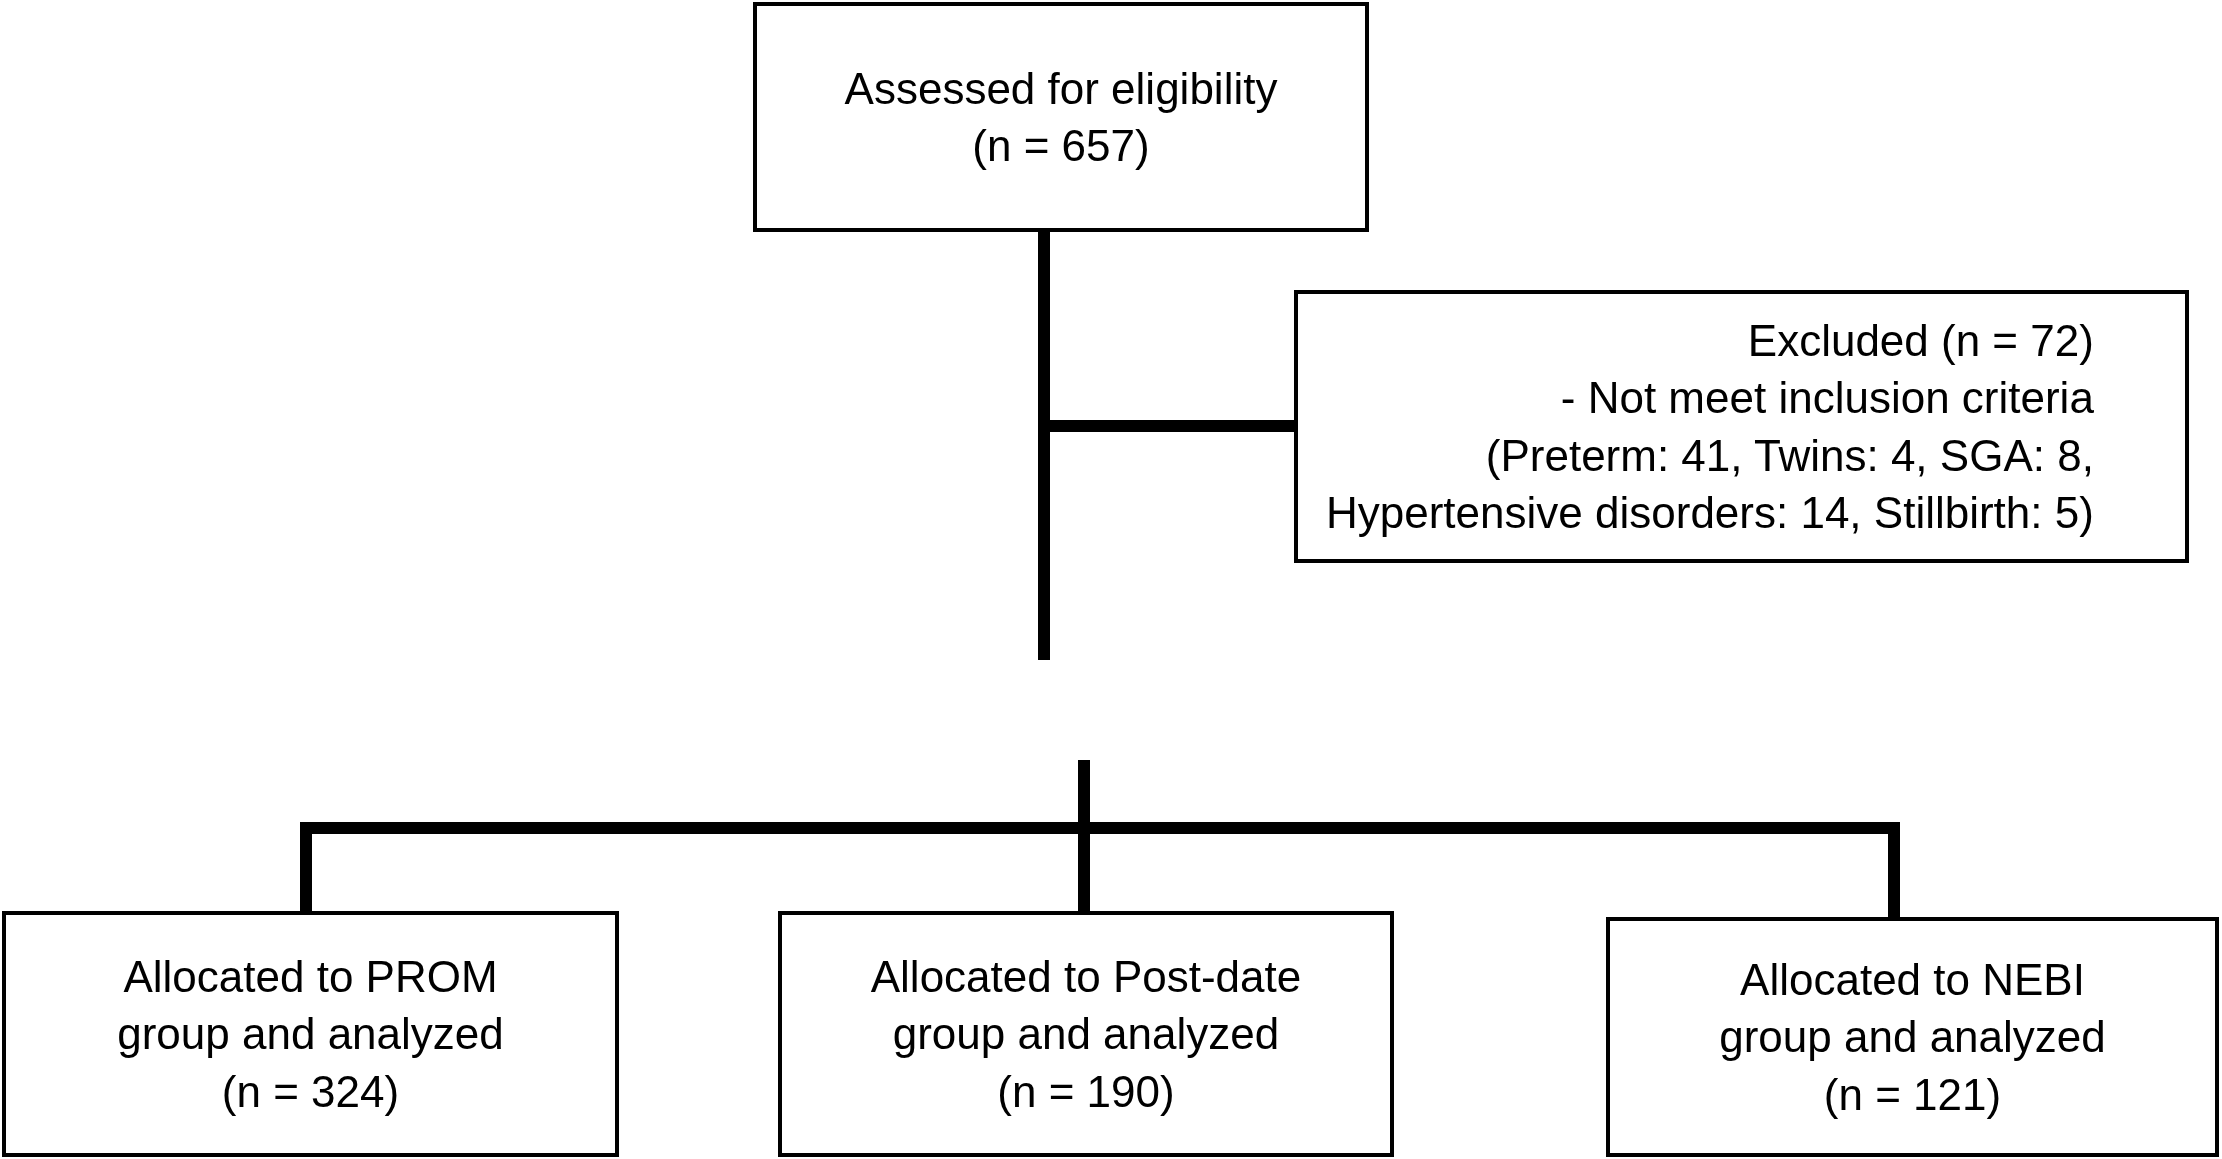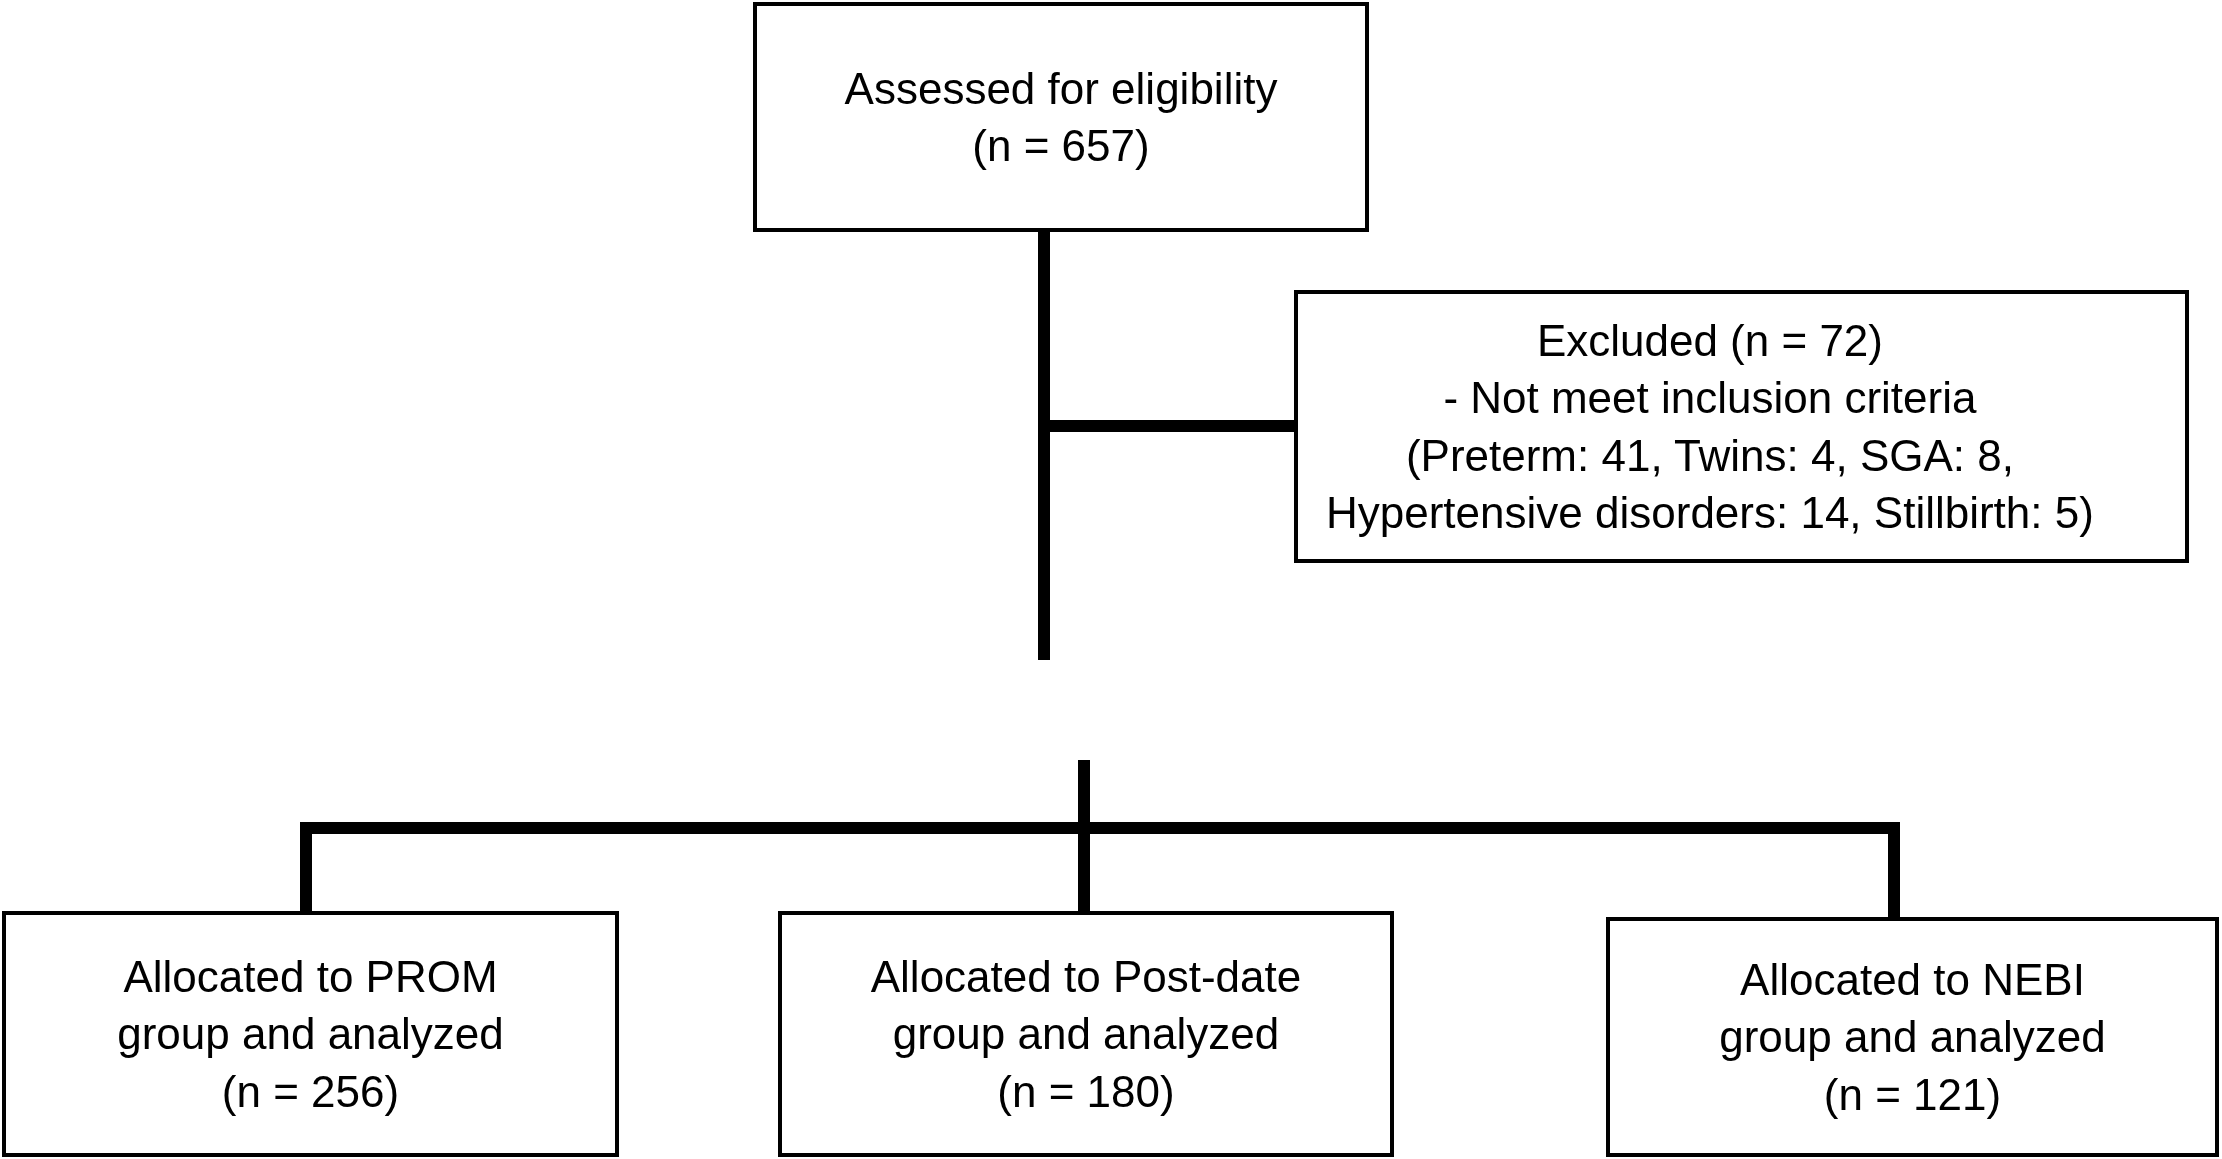--- a/index.html
+++ b/index.html
@@ -42,21 +42,21 @@
   #node-assessed {
     left: 753px;  top: 2px;
     width: 616px; height: 230px;
   }
   #node-excluded {
     left: 1294px; top: 290px;
     width: 895px; height: 273px;
     justify-content: flex-start;
     padding-left: 28px;
   }
-  #node-excluded .lines { text-align: center; }
+  #node-excluded .lines { text-align: right; }
   #node-enrolled {
     left: 776px;  top: 656px;
     width: 616px; height: 106px;
   }
   #node-prom {
     left: 2px;    top: 911px;
     width: 617px; height: 246px;
   }
   #node-postdate {
     left: 778px;  top: 911px;
@@ -131,27 +131,27 @@
     <span class="lines">Excluded (n = 72)
  - Not meet inclusion criteria
 (Preterm: 41, Twins: 4, SGA: 8,
 Hypertensive disorders: 14, Stillbirth: 5)</span>
   </div>
 
 
   <div class="node" id="node-prom">
     <span class="lines">Allocated to PROM
 group and analyzed
-(n = 256)</span>
+(n = 324)</span>
   </div>
 
   <div class="node" id="node-postdate">
     <span class="lines">Allocated to Post-date
 group and analyzed
-(n = 180)</span>
+(n = 190)</span>
   </div>
 
   <div class="node" id="node-nebi">
     <span class="lines">Allocated to NEBI
 group and analyzed
 (n = 121)</span>
   </div>
 
 </div>
 

